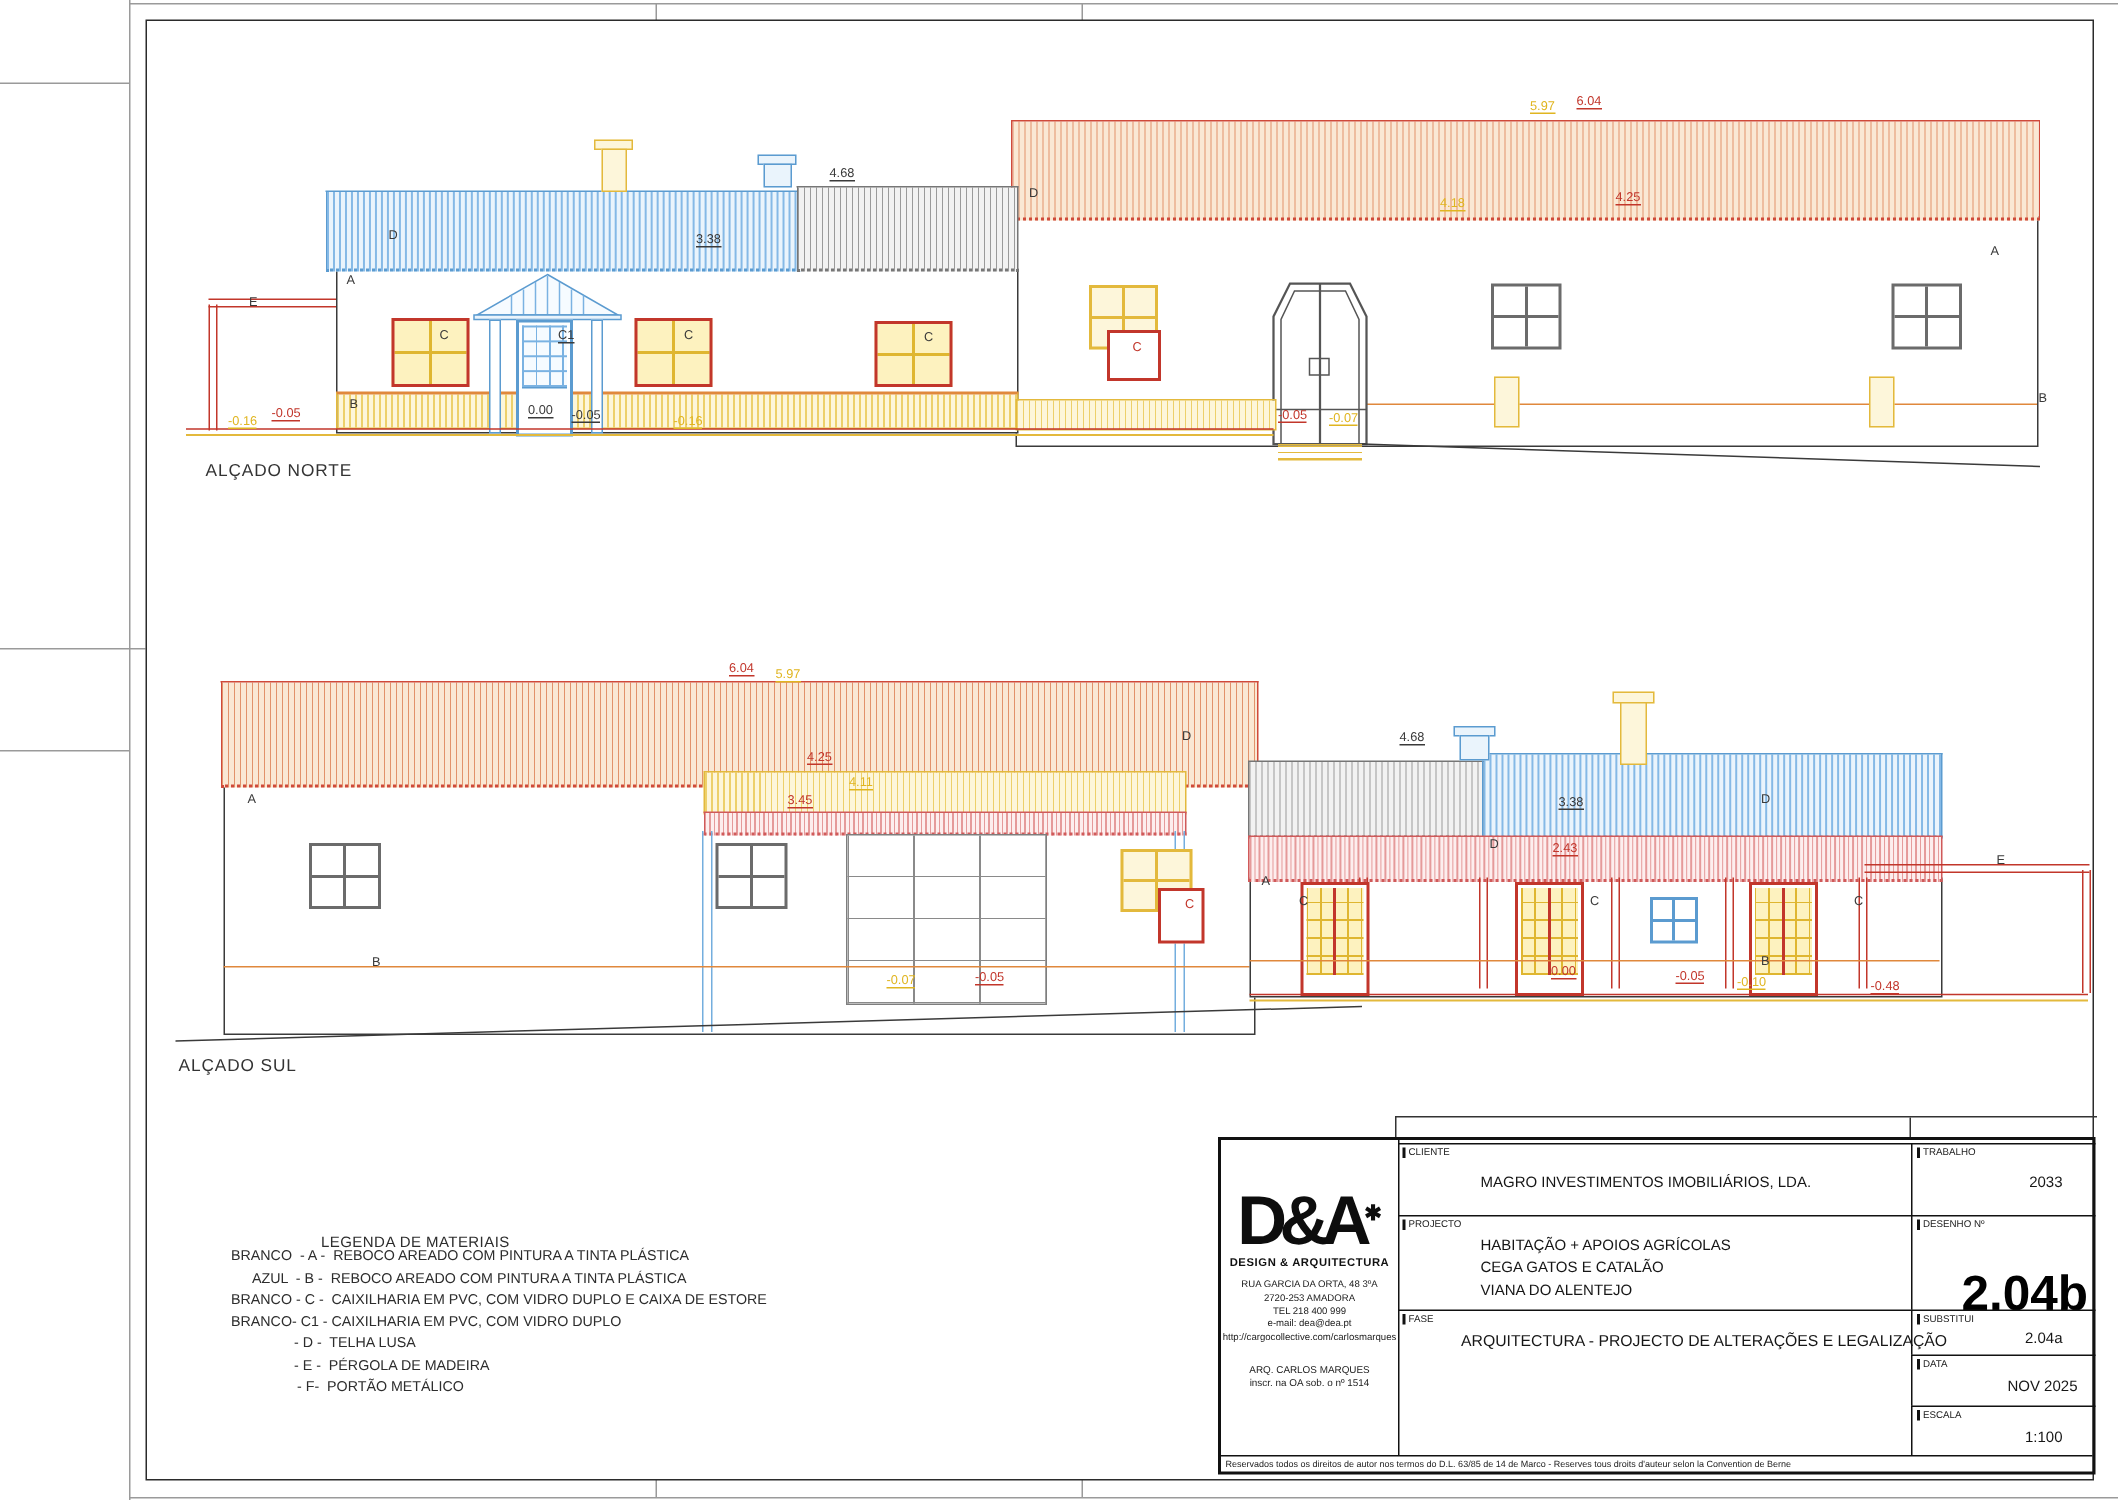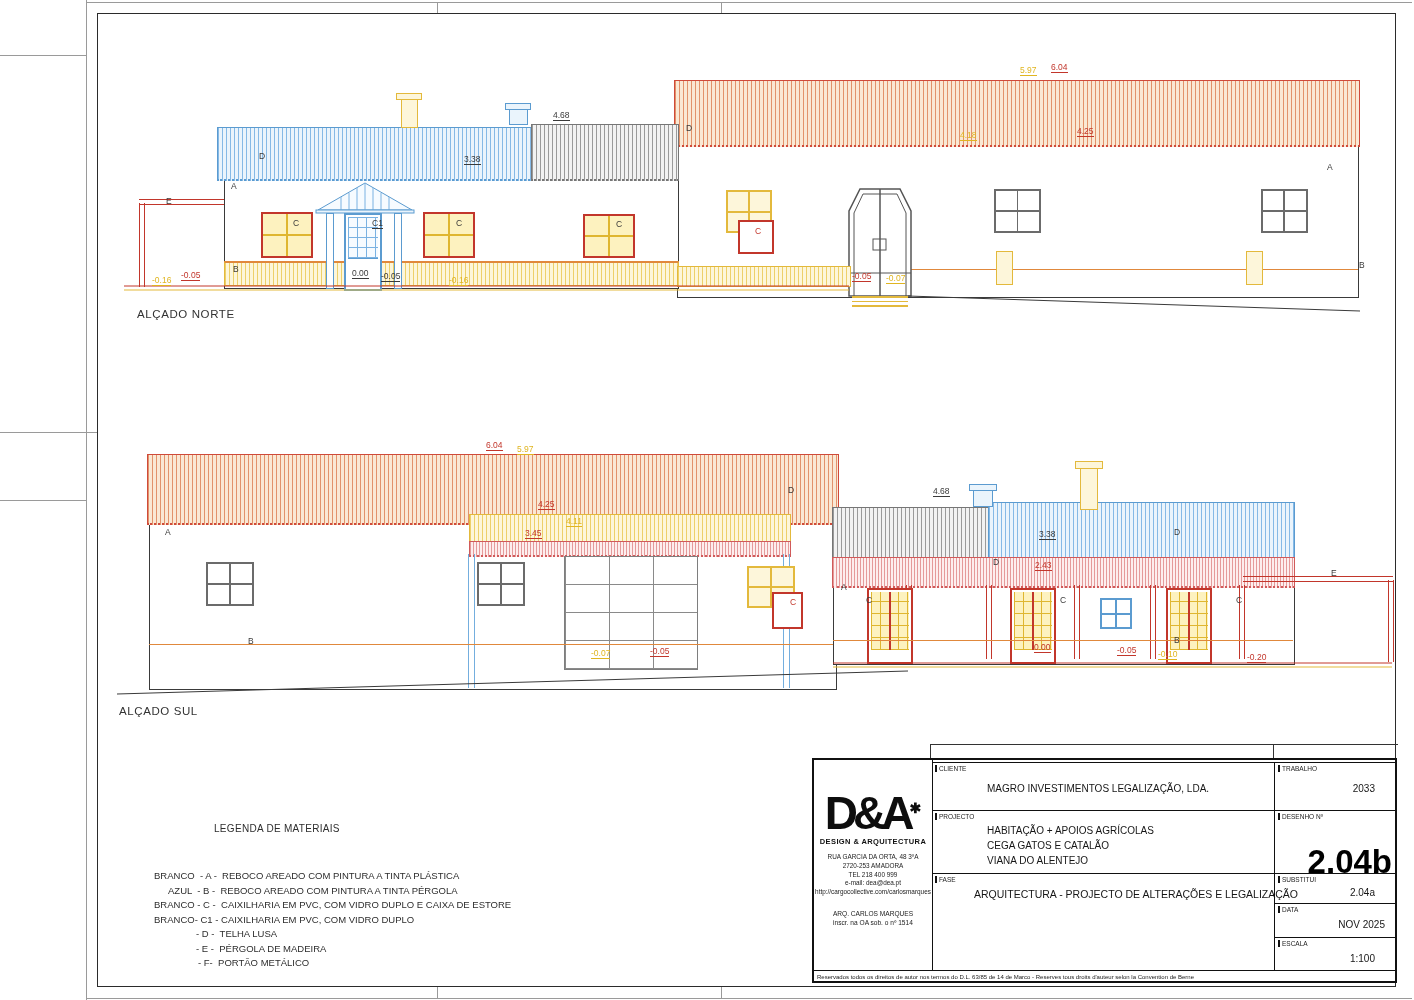--- a/index.html
+++ b/index.html
@@ -51,21 +51,21 @@
     repeating-linear-gradient(90deg,#8a8a8a 0 1px,transparent 1px 44px);}
   .hline-o{position:absolute;border-top:1.5px solid #e0883c;height:0;}
   .ypost{position:absolute;border:1px solid #e3b93c;background:#fdf6da;}
   .steps{position:absolute;border-top:1px solid #e3b93c;border-bottom:1px solid #e3b93c;background:repeating-linear-gradient(0deg,#e3b93c 0 1px,transparent 1px 4px);}
   .elev-label{position:absolute;font-size:11.5px;letter-spacing:.6px;color:#333;}
   .ann{position:absolute;font-size:8.5px;line-height:9px;white-space:nowrap;}
   .ann.u{border-bottom:1px solid currentColor;}
   .c-red{color:#c2362b;} .c-yellow{color:#e0b520;} .c-dark{color:#3a3a3a;}
   
   #legend-title{position:absolute;left:214px;top:823px;font-size:10px;color:#2d2d2d;letter-spacing:.3px;}
-  #legend-list{position:absolute;left:154px;top:869px;font-size:9.5px;color:#2d2d2d;}
+  #legend-list{position:absolute;left:154px;top:831px;font-size:9.5px;color:#2d2d2d;}
   #legend-list div{line-height:14.5px;white-space:pre;}
   
   #tb-strip{position:absolute;left:930px;top:744px;width:467px;height:14px;border-top:1px solid #333;border-left:1px solid #333;}
   #tb-strip .div{position:absolute;left:342px;top:0;height:100%;border-left:1px solid #333;}
   #tblock{position:absolute;left:812px;top:758px;width:585px;height:225px;border:2px solid #111;box-sizing:border-box;}
   .cell{position:absolute;border-top:1.5px solid #111;box-sizing:border-box;}
   .clabel{position:absolute;top:2px;left:3px;font-size:6.5px;line-height:7px;color:#222;border-left:2px solid #111;padding-left:2px;}
   .cval{position:absolute;font-size:10px;color:#161616;white-space:nowrap;}
   .cval.lines div{line-height:15px;}
   #logo-cell{position:absolute;left:0;top:0;width:118px;height:210px;border-right:1.5px solid #111;text-align:center;}
@@ -256,27 +256,27 @@
       <span class="ann c-dark" style="left: 841px; top: 583px;">A</span>
       <span class="ann c-dark" style="left: 866px; top: 596px;">C</span>
       <span class="ann c-dark" style="left: 1060px; top: 596px;">C</span>
       <span class="ann c-dark" style="left: 1236px; top: 596px;">C</span>
       <span class="ann c-red" style="left: 790px; top: 598px;">C</span>
       <span class="ann c-dark" style="left: 1174px; top: 636px;">B</span>
       <span class="ann c-dark" style="left: 1331px; top: 569px;">E</span>
       <span class="ann c-red u" style="left: 1034px; top: 643px;">0.00</span>
       <span class="ann c-red u" style="left: 1117px; top: 646px;">-0.05</span>
       <span class="ann c-yellow u" style="left: 1158px; top: 650px;">-0.10</span>
-      <span class="ann c-red u" style="left: 1247px; top: 653px;">-0.20</span>
+      <span class="ann c-red u" style="left: 1247px; top: 653px;">-0.48</span>
     </div>
 
   <div id="legend-title">LEGENDA DE MATERIAIS</div>
   <div id="legend-list">
       <div>BRANCO  - A -  REBOCO AREADO COM PINTURA A TINTA PLÁSTICA</div>
-      <div style="margin-left: 14px;">AZUL  - B -  REBOCO AREADO COM PINTURA A TINTA PÉRGOLA</div>
+      <div style="margin-left: 14px;">AZUL  - B -  REBOCO AREADO COM PINTURA A TINTA PLÁSTICA</div>
       <div>BRANCO - C -  CAIXILHARIA EM PVC, COM VIDRO DUPLO E CAIXA DE ESTORE</div>
       <div>BRANCO- C1 - CAIXILHARIA EM PVC, COM VIDRO DUPLO</div>
       <div style="margin-left: 42px;">- D -  TELHA LUSA</div>
       <div style="margin-left: 42px;">- E -  PÉRGOLA DE MADEIRA</div>
       <div style="margin-left: 44px;">- F-  PORTÃO METÁLICO</div>
     </div>
 
   <div id="tb-strip">
       <div class="div"></div>
     </div>
@@ -294,21 +294,21 @@
           <div>http://cargocollective.com/carlosmarques</div>
         </div>
       <div id="logo-arch">
           <div>ARQ. CARLOS MARQUES</div>
           <div>inscr. na OA sob. o nº 1514</div>
         </div>
     </div>
 
     <div class="cell" style="left:118px;top:2px;width:342px;height:48px;">
       <span class="clabel">CLIENTE</span>
-      <span class="cval" style="left:55px;top:20px;">MAGRO INVESTIMENTOS LEGALIZAÇÃO, LDA.</span>
+      <span class="cval" style="left:55px;top:20px;">MAGRO INVESTIMENTOS IMOBILIÁRIOS, LDA.</span>
     </div>
     <div class="cell" style="left:460px;top:2px;width:123px;height:48px;border-left:1.5px solid #111;">
       <span class="clabel">TRABALHO</span>
       <span class="cval" style="right:22px;top:20px;">2033</span>
     </div>
 
     <div class="cell" style="left:118px;top:50px;width:342px;height:63px;">
       <span class="clabel">PROJECTO</span>
       <div class="cval lines" style="left:55px;top:12px;">
           <div>HABITAÇÃO + APOIOS AGRÍCOLAS</div>

